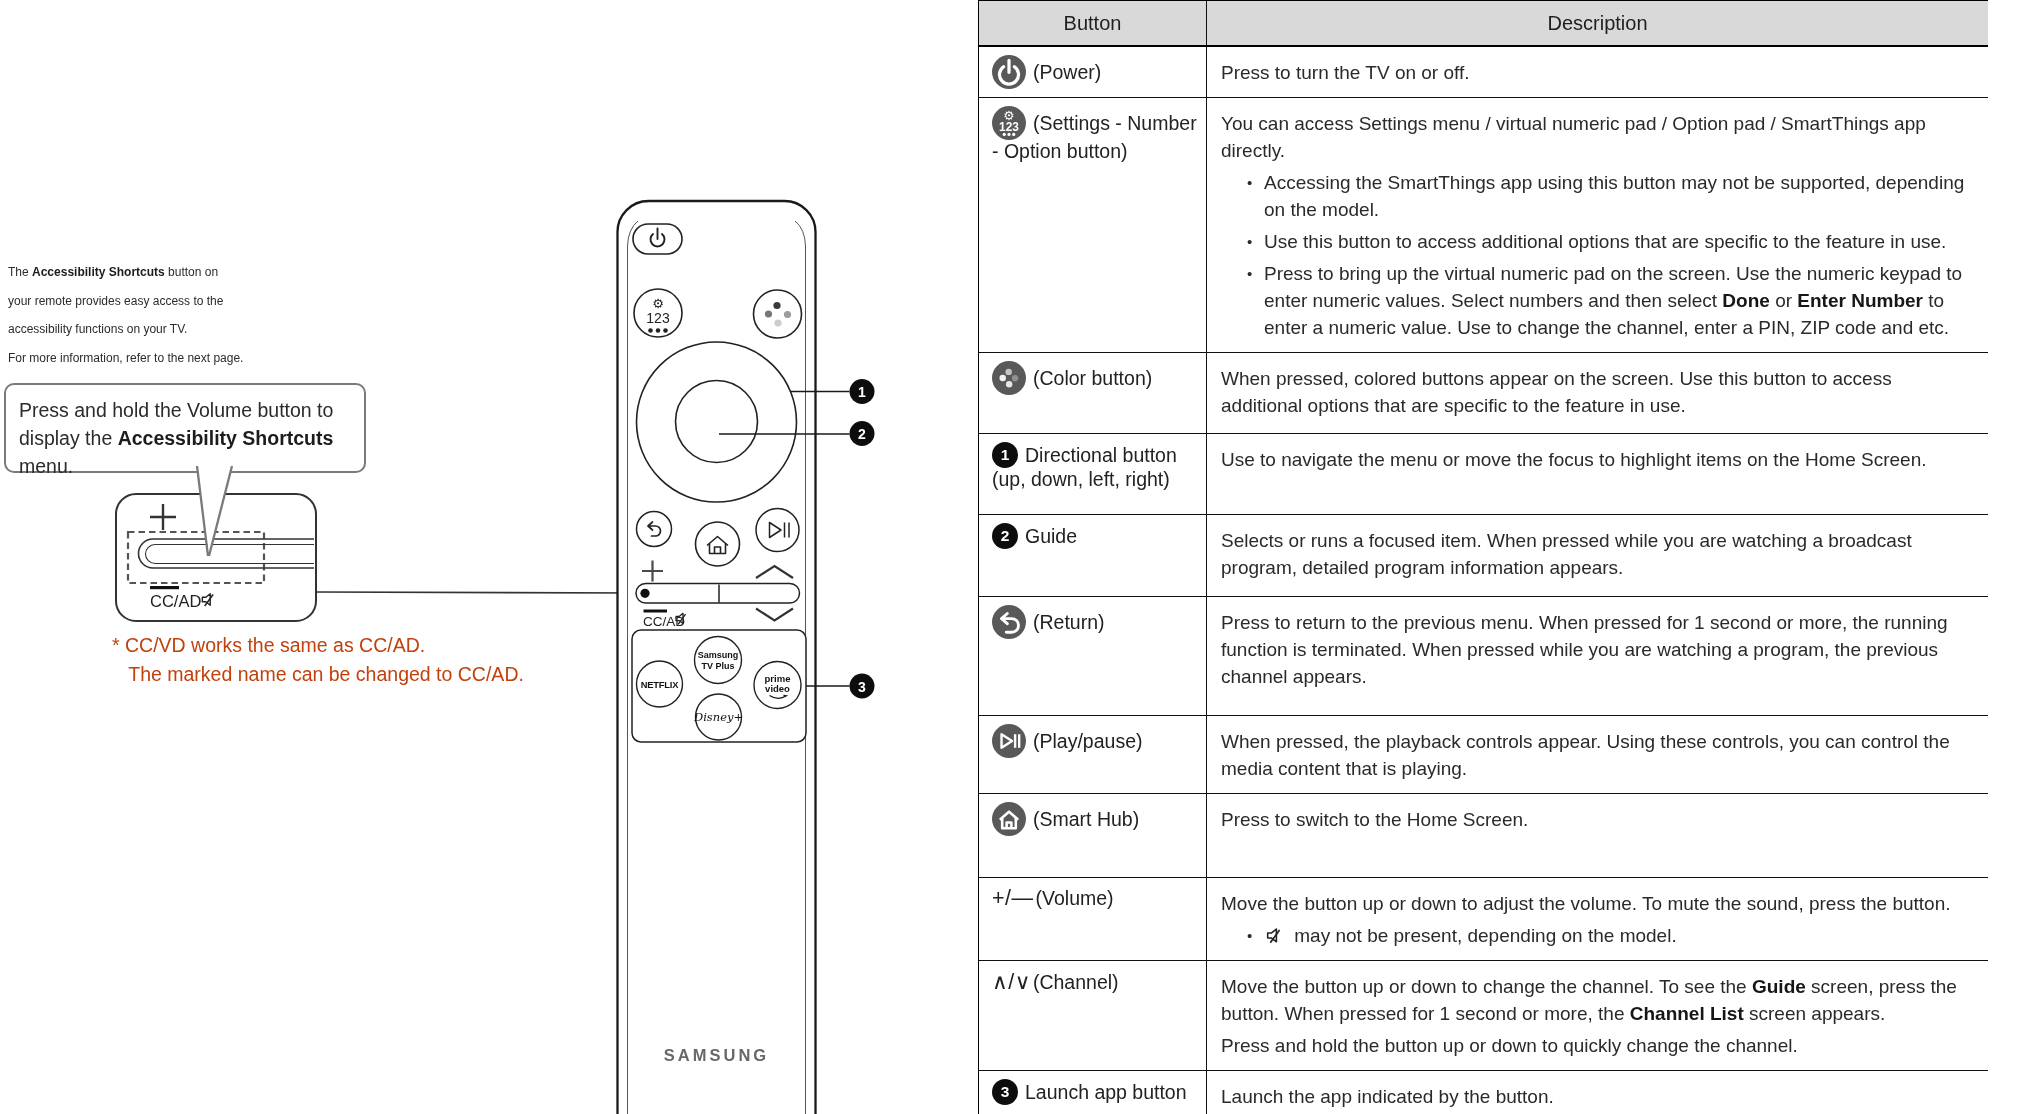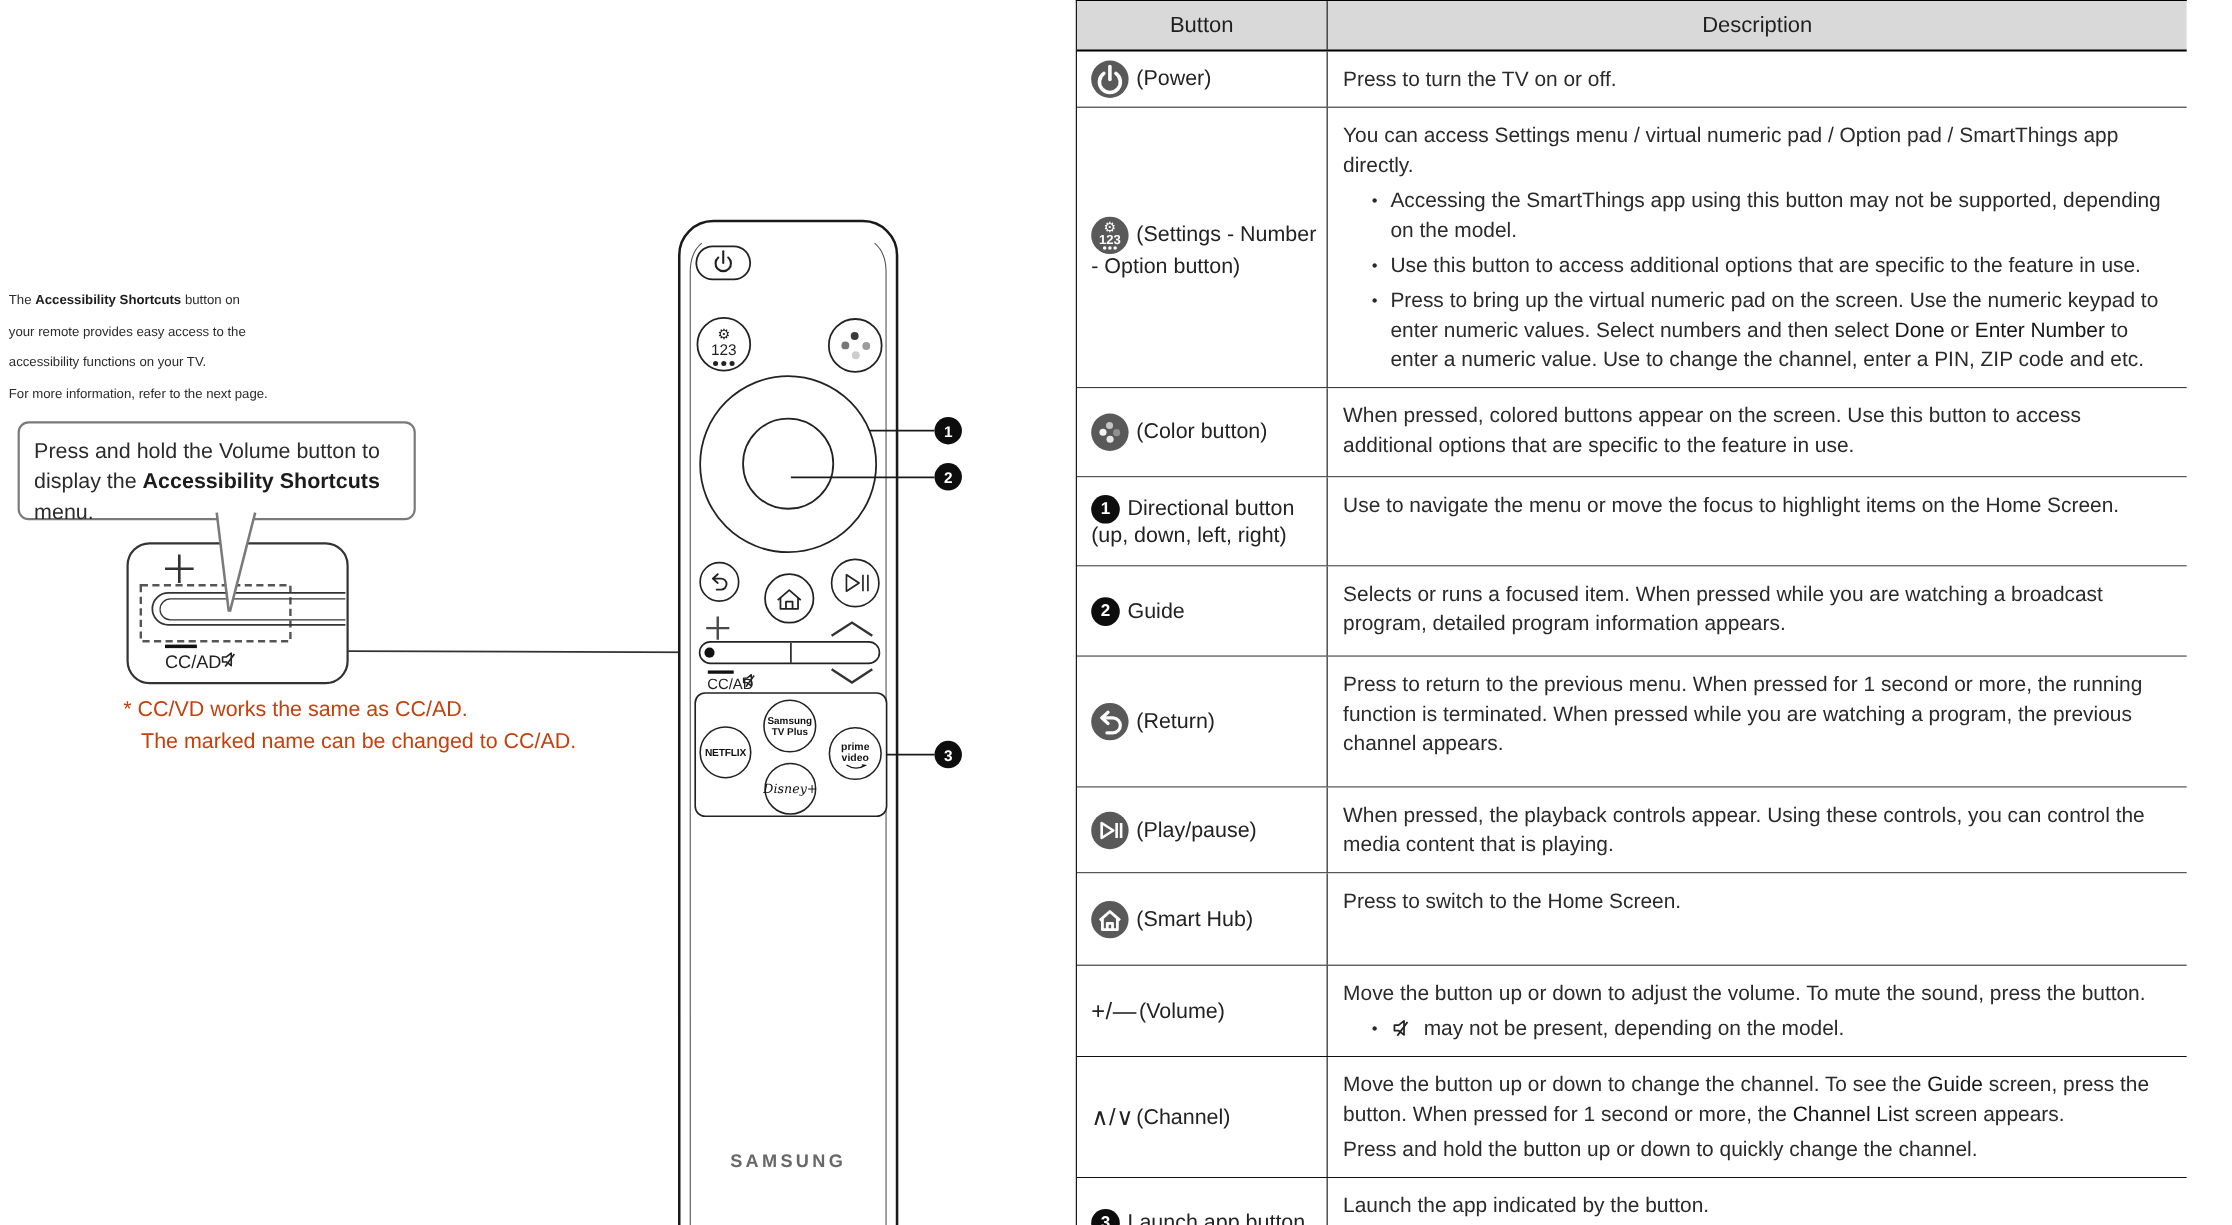--- a/index.html
+++ b/index.html
@@ -2,21 +2,21 @@
 <html style="--header-bg: #d9d9d9; --icon-bg: #595959; --callout-black: #0d0d0d; --samsung-logo-gray: #686868;"><head>
 <meta charset="utf-8">
 <style>
   html,body{margin:0;padding:0;background:#fff;}
   .page{position:relative;width:2029px;height:1114px;background:#fff;overflow:hidden;
         font-family:"Liberation Sans",sans-serif;color:#2a2a2a;}
   
   .intro{position:absolute;left:8px;top:258px;width:520px;font-size:12px;line-height:28.5px;
          white-space:pre-line;color:#2b2b2b;}
   .intro b,.bubble b{font-weight:bold;color:#1c1c1c;}
-  .bubble{position:absolute;left:16px;top:383px;width:362px;height:90px;box-sizing:border-box;
+  .bubble{position:absolute;left:4px;top:383px;width:362px;height:90px;box-sizing:border-box;
           border:2.4px solid #7a7a7a;border-radius:10px;padding:11px 4px 0 13px;
           font-size:19.5px;line-height:28px;white-space:pre-line;color:#2b2b2b;background:#fff;}
   .footnote{position:absolute;left:112px;top:631px;font-size:19.5px;line-height:29px;
             white-space:pre-line;color:#c2410c;}
   .diagram{position:absolute;left:0;top:0;}
   
   .btable{position:absolute;left:978px;top:0;width:1010px;height:1114px;box-sizing:border-box;
           border-left:1.2px solid #000;border-top:1.5px solid #000;overflow:hidden;}
   .thead{display:flex;height:46px;background:var(--header-bg,#d9d9d9);border-bottom:2px solid #000;
          box-sizing:border-box;font-size:20px;color:#1f1f1f;}
@@ -29,26 +29,26 @@
   .tbody .trow:nth-child(3){min-height:81px}
   .tbody .trow:nth-child(4){min-height:81px}
   .tbody .trow:nth-child(5){min-height:82px}
   .tbody .trow:nth-child(6){min-height:119px}
   .tbody .trow:nth-child(7){min-height:52px}
   .tbody .trow:nth-child(8){min-height:84px}
   .tbody .trow:nth-child(9){min-height:80px}
   .tbody .trow:nth-child(10){min-height:108px}
   .tbody .trow:nth-child(11){min-height:82px;border-bottom:2.6px solid #000;}
   .tcell{box-sizing:border-box;}
-  .tbtn{width:228px;flex:none;display:flex;align-items:center;padding:8px 6px 8px 13px;
+  .tbtn{width:228px;flex:none;display:flex;align-items:flex-start;padding:8px 6px 8px 13px;
         border-right:1.7px solid #101010;}
   .tdesc{flex:1;display:flex;flex-direction:column;
          padding:9px 12px 9px 14px;font-size:19px;line-height:27px;color:#2a2a2a;}
   .para{margin:2.5px 0;}
-  .para b,.btx b{font-weight:normal;color:#161616;}
+  .para b,.btx b{font-weight:bold;color:#161616;}
   .bullet{display:flex;padding-left:26px;margin:2.5px 0;}
   .dot{width:17px;flex:none;font-size:15px;}
   .cicon{width:34px;height:34px;background:var(--icon-bg,#595959);border-radius:50%;
          display:inline-block;vertical-align:middle;margin-right:7px;flex:none;}
   .cicon svg{width:100%;height:100%;display:block;}
   .badge{width:26px;height:26px;background:#0d0d0d;color:#fff;border-radius:50%;
          display:inline-flex;align-items:center;justify-content:center;margin-right:7px;
          font-size:15.5px;font-weight:bold;vertical-align:middle;flex:none;}
   .keys{font-size:21.5px;letter-spacing:.5px;margin-right:2px;vertical-align:middle;color:#222;}
   .blabel{font-size:19.5px;white-space:pre-line;vertical-align:middle;color:#222;}

